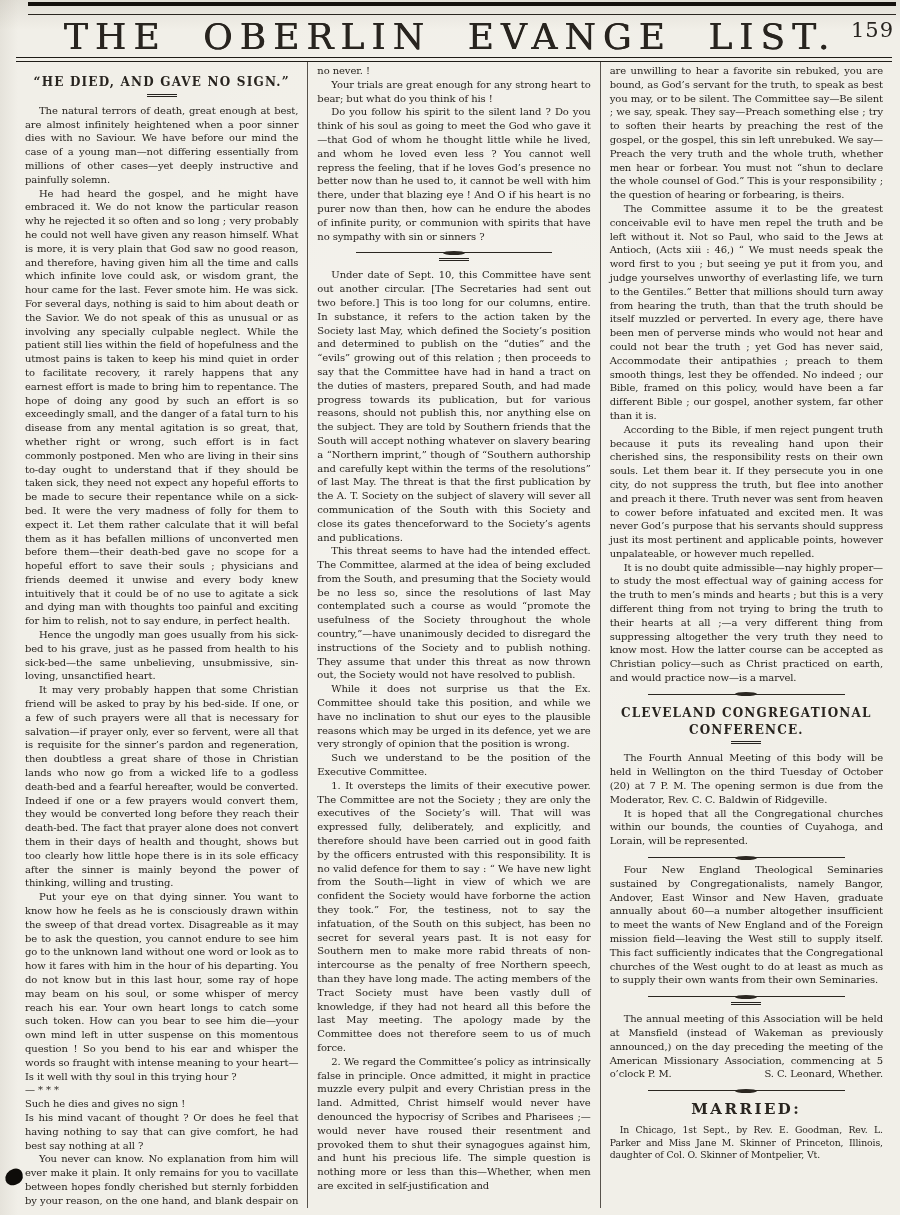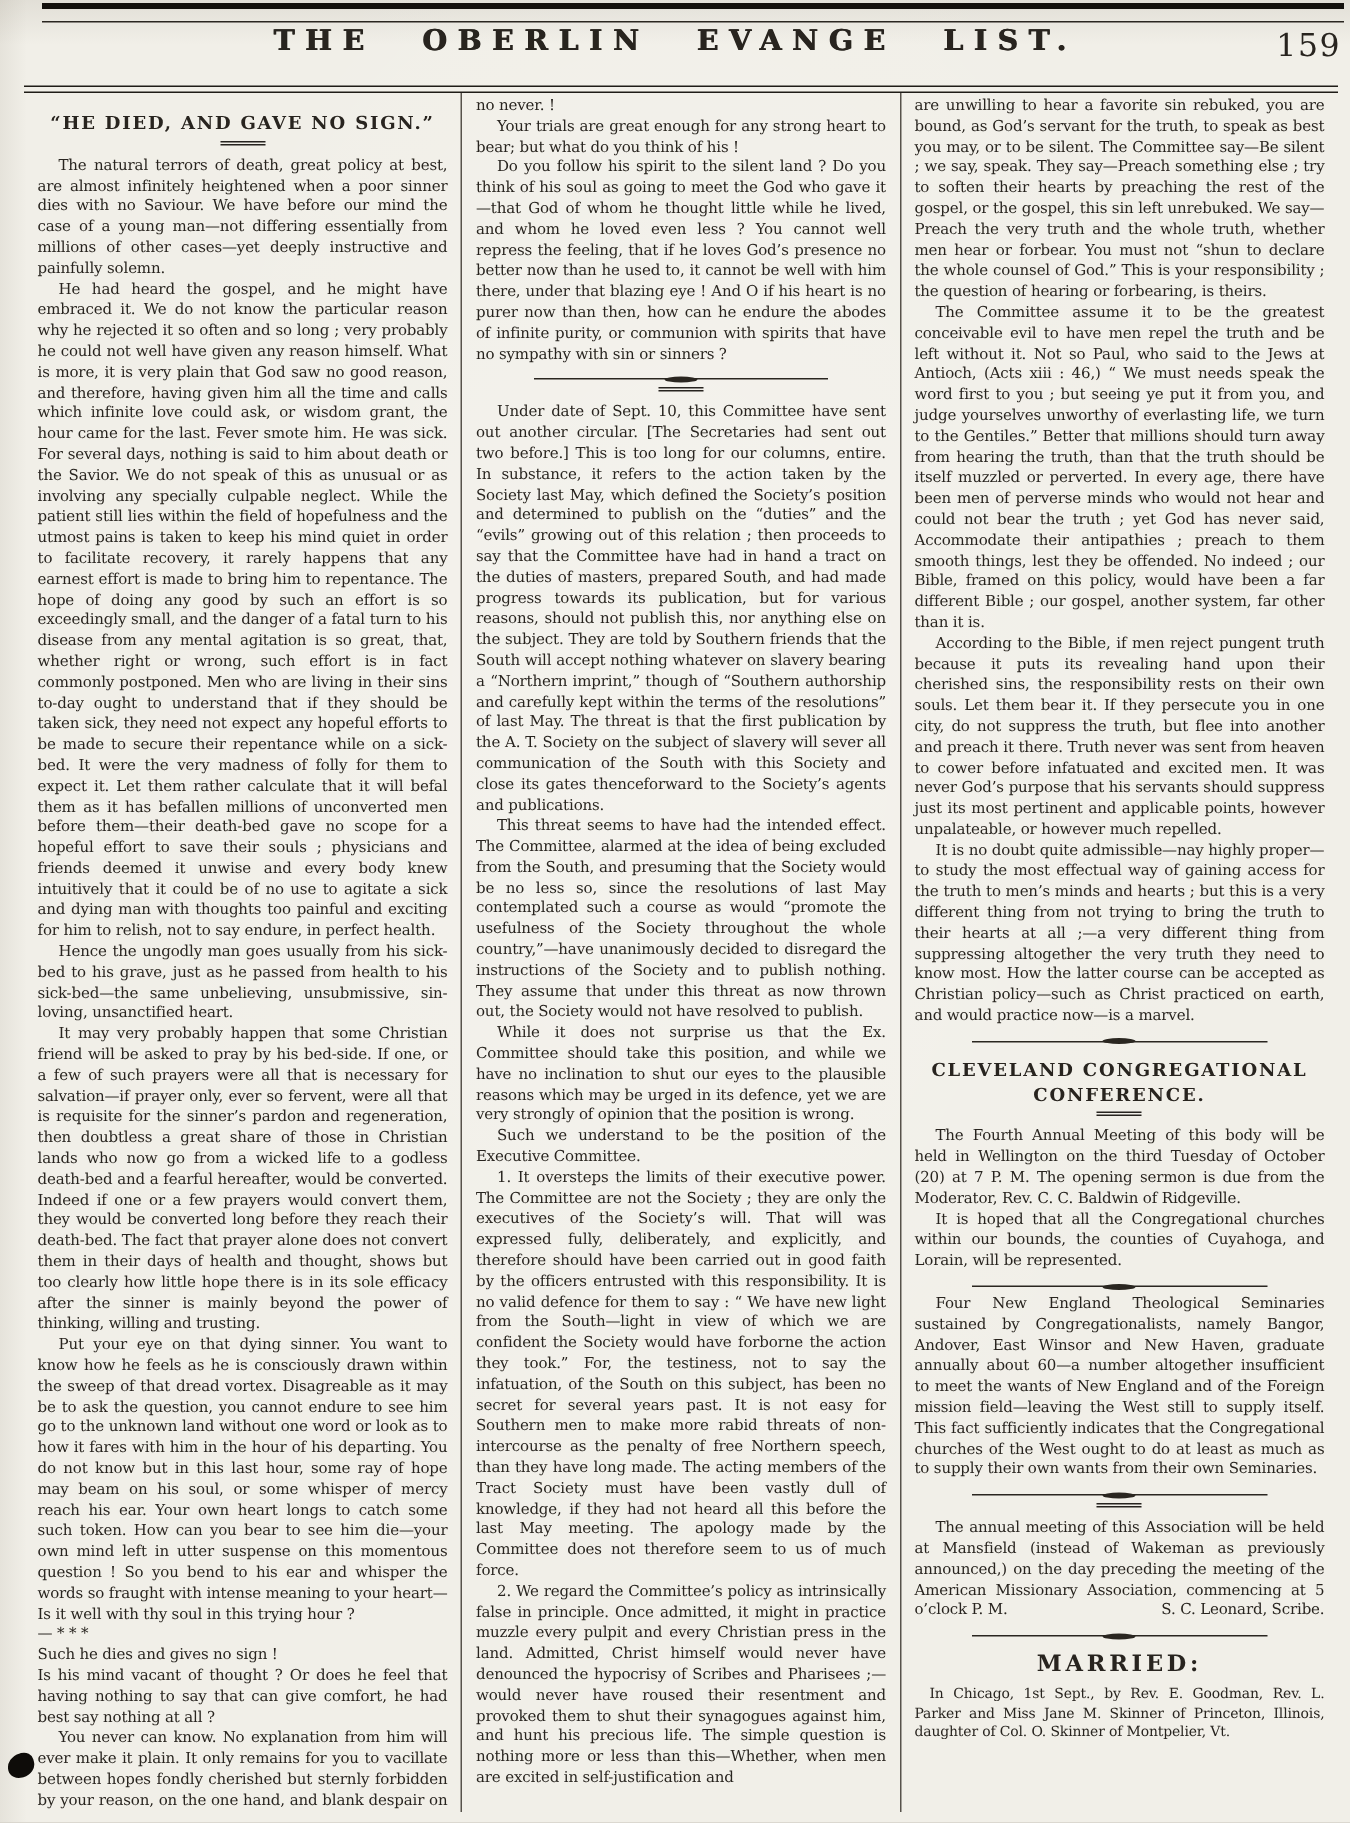--- a/index.html
+++ b/index.html
@@ -8,22 +8,22 @@
     background:#f1efe8;
     background-image:
       radial-gradient(ellipse at 50% 40%, rgba(255,255,255,0.25), rgba(0,0,0,0) 60%),
       linear-gradient(180deg, rgba(90,80,60,0.10), rgba(0,0,0,0) 30px),
       linear-gradient(90deg, rgba(90,80,60,0.08), rgba(0,0,0,0) 18px);
     font-family:"DejaVu Serif", serif; color:#28241f; overflow:hidden;
   }
   .top-rule { position:absolute; top:2px; left:28px; right:4px; height:8px;
     border-top:4px solid #14110d; border-bottom:1px solid #2a2620; }
   .header { position:relative; padding-top:16px; height:36px; text-align:center; }
-  .masthead { font-size:19px; letter-spacing:7px; word-spacing:18px;
-    font-weight:bold; text-shadow:0.5px 0 0 currentColor; white-space:nowrap; }
+  .masthead { font-size:36px; letter-spacing:7px; word-spacing:18px;
+    font-weight:normal; text-shadow:0.5px 0 0 currentColor; white-space:nowrap; }
   .page-number { position:absolute; right:6px; top:18px; font-size:21px; letter-spacing:1px; }
   .header-rule { margin:5px 8px 0 16px; height:3px;
     border-top:1px solid #1f1c17; border-bottom:1px solid #1f1c17; }
   .columns { display:flex; margin:0 8px 0 16px; height:1146px; }
   .col { flex:1 1 0; padding:2px 9px 0 9px; overflow:hidden; }
   .col + .col { border-left:1px solid #57524b; }
   h2 { font-size:12px; text-align:center; margin:10px 2px 2px; letter-spacing:1.2px;
     font-weight:bold; line-height:1.4; }
   .head-rule { width:30px; margin:3px auto 7px; border-top:3px double #26231f; }
   h3 { font-size:15px; text-align:center; margin:9px 0 2px; letter-spacing:2.5px; font-weight:bold; }
@@ -45,21 +45,21 @@
   <div class="top-rule"></div>
   <div class="header">
     <span class="masthead">THE OBERLIN EVANGE LIST.</span>
     <span class="page-number">159</span>
   </div>
   <div class="header-rule"></div>
   <div class="columns">
       <div class="col">
         <h2>“HE DIED, AND GAVE NO SIGN.”</h2>
         <div class="head-rule"></div>
-        <p class="para">The natural terrors of death, great policy at best, are almost infinitely heightened when a poor sinner dies with no Saviour.  We have before our mind the case of a young man—not differing essentially from millions of other cases—yet deeply instructive and painfully solemn.</p>
+        <p class="para">The natural terrors of death, great enough at best, are almost infinitely heightened when a poor sinner dies with no Saviour.  We have before our mind the case of a young man—not differing essentially from millions of other cases—yet deeply instructive and painfully solemn.</p>
         <p class="para">He had heard the gospel, and he might have embraced it.  We do not know the particular reason why he rejected it so often and so long ;  very probably he could not well have given any reason himself.  What is more, it is very plain that God saw no good reason, and therefore, having given him all the time and calls which infinite love could ask, or wisdom grant, the hour came for the last.  Fever smote him.  He was sick.  For several days, nothing is said to him about death or the Savior.  We do not speak of this as unusual or as involving any specially culpable neglect.  While the patient still lies within the field of hopefulness and the utmost pains is taken to keep his mind quiet in order to facilitate recovery, it rarely happens that any earnest effort is made to bring him to repentance.  The hope of doing any good by such an effort is so exceedingly small, and the danger of a fatal turn to his disease from any mental agitation is so great, that, whether right or wrong, such effort is in fact commonly postponed.  Men who are living in their sins to-day ought to understand that if they should be taken sick, they need not expect any hopeful efforts to be made to secure their repentance while on a sick-bed.  It were the very madness of folly for them to expect it.  Let them rather calculate that it will befal them as it has befallen millions of unconverted men before them—their death-bed gave no scope for a hopeful effort to save their souls ;  physicians and friends deemed it unwise and every body knew intuitively that it could be of no use to agitate a sick and dying man with thoughts too painful and exciting for him to relish, not to say endure, in perfect health.</p>
         <p class="para">Hence the ungodly man goes usually from his sick-bed to his grave, just as he passed from health to his sick-bed—the same unbelieving, unsubmissive, sin-loving, unsanctified heart.</p>
         <p class="para">It may very probably happen that some Christian friend will be asked to pray by his bed-side.  If one, or a few of such prayers were all that is necessary for salvation—if prayer only, ever so fervent, were all that is requisite for the sinner’s pardon and regeneration, then doubtless a great share of those in Christian lands who now go from a wicked life to a godless death-bed and a fearful hereafter, would be converted.  Indeed if one or a few prayers would convert them, they would be converted long before they reach their death-bed.  The fact that prayer alone does not convert them in their days of health and thought, shows but too clearly how little hope there is in its sole efficacy after the sinner is mainly beyond the power of thinking, willing and trusting.</p>
         <p class="para">Put your eye on that dying sinner.  You want to know how he feels as he is consciously drawn within the sweep of that dread vortex.  Disagreable as it may be to ask the question, you cannot endure to see him go to the unknown land without one word or look as to how it fares with him in the hour of his departing.  You do not know but in this last hour, some ray of hope may beam on his soul, or some whisper of mercy reach his ear.  Your own heart longs to catch some such token.  How can you bear to see him die—your own mind left in utter suspense on this momentous question !  So you bend to his ear and whisper the words so fraught with intense meaning to your heart—Is it well with thy soul in this trying hour ?</p>
         <p class="para cont">—  *   *   *</p>
         <p class="para cont">Such he dies and gives no sign !</p>
         <p class="para cont">Is his mind vacant of thought ?  Or does he feel that having nothing to say that can give comfort, he had best say nothing at all ?</p>
         <p class="para">You never can know.  No explanation from him will ever make it plain.  It only remains for you to vacillate between hopes fondly cherished but sternly forbidden by your reason, on the one hand, and blank despair on the other.  Truly this is an agony of suspense !  And shall the answer from the grave ever relieve it ?  None, never,</p>
       </div>
       <div class="col">
@@ -90,21 +90,21 @@
         <p class="para">The Fourth Annual Meeting of this body will be held in Wellington on the third Tuesday of October (20) at 7 P. M.  The opening sermon is due from the Moderator, Rev. C. C. Baldwin of Ridgeville.</p>
         <p class="para">It is hoped that all the Congregational churches within our bounds, the counties of Cuyahoga, and Lorain, will be represented.</p>
         <div class="divider">
           <span class="dot"></span>
         </div>
         <p class="para">Four New England Theological Seminaries sustained by Congregationalists, namely Bangor, Andover, East Winsor and New Haven, graduate annually about 60—a number altogether insufficient to meet the wants of New England and of the Foreign mission field—leaving the West still to supply itself.  This fact sufficiently indicates that the Congregational churches of the West ought to do at least as much as to supply their own wants from their own Seminaries.</p>
         <div class="divider">
           <span class="dot"></span>
         </div>
         <div class="head-rule"></div>
-        <p class="para">The annual meeting of this Association will be held at Mansfield (instead of Wakeman as previously announced,) on the day preceding the meeting of the American Missionary Association, commencing at 5 o’clock P. M. <span class="sig">S. C. Leonard, Scribe.</span></p>
+        <p class="para">The annual meeting of this Association will be held at Mansfield (instead of Wakeman as previously announced,) on the day preceding the meeting of the American Missionary Association, commencing at 5 o’clock P. M. <span class="sig">S. C. Leonard, Whether.</span></p>
         <div class="divider">
           <span class="dot"></span>
         </div>
         <h3>MARRIED:</h3>
         <p class="para small">In Chicago, 1st Sept., by Rev. E. Goodman, Rev. L. Parker and Miss Jane M. Skinner of Princeton, Illinois, daughter of Col. O. Skinner of Montpelier, Vt.</p>
       </div>
     </div>
   <div class="ink-blot"></div>
 </div>
 

